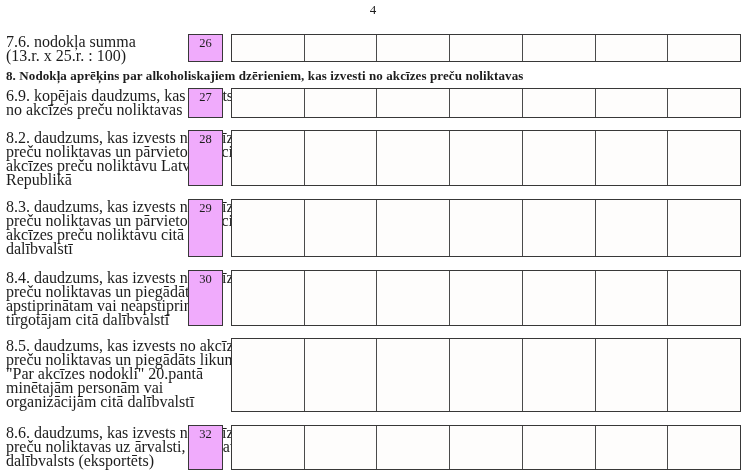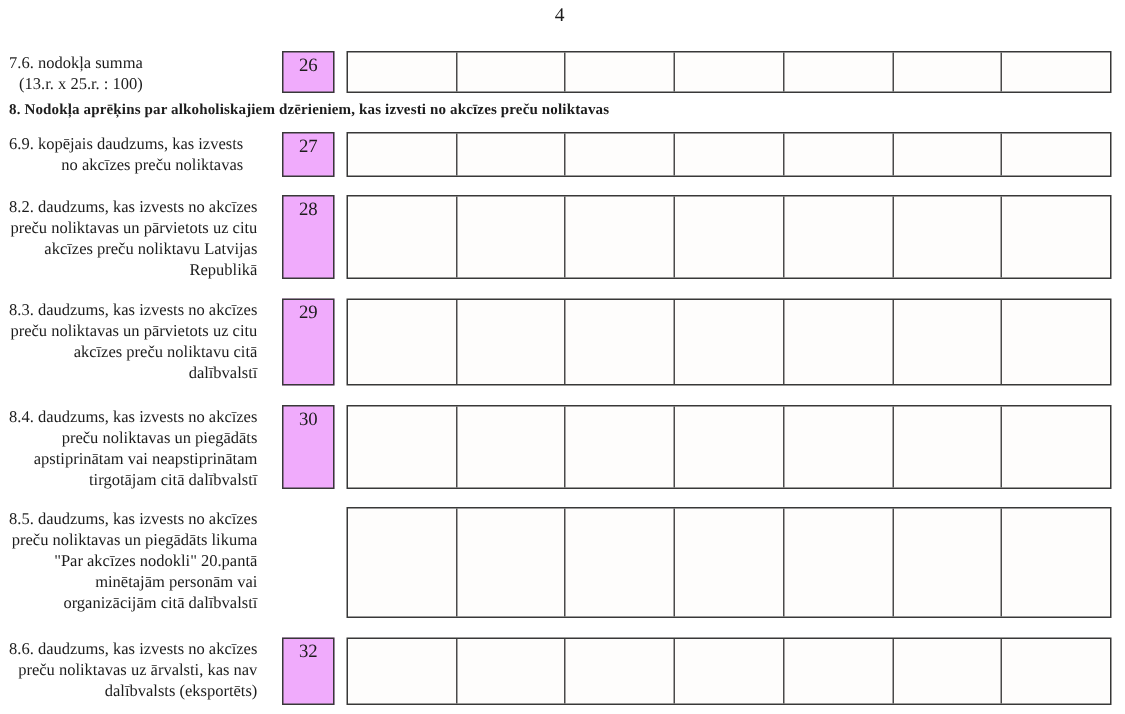--- a/index.html
+++ b/index.html
@@ -21,37 +21,36 @@
     top: 2px;
     left: 0;
     width: 746px;
     text-align: center;
     font-size: 13px;
   }
   .section-header {
     position: absolute;
     top: 68px;
     left: 6px;
-    font-size: 10px;
+    font-size: 13px;
     font-weight: bold;
     letter-spacing: 0.1px;
   }
   .form-row {
     position: absolute;
     left: 0;
     width: 750px;
   }
   .row-label {
     position: absolute;
     left: 6px;
     top: 1px;
-    font-size: 11px;
+    font-size: 16px;
     line-height: 14px;
     white-space: pre;
-    text-align: right;
   }
   .code-box {
     position: absolute;
     left: 188px;
     top: 0;
     width: 35px;
     height: 100%;
     box-sizing: border-box;
     border: 1px solid #383838;
     background: #f0abfc;

